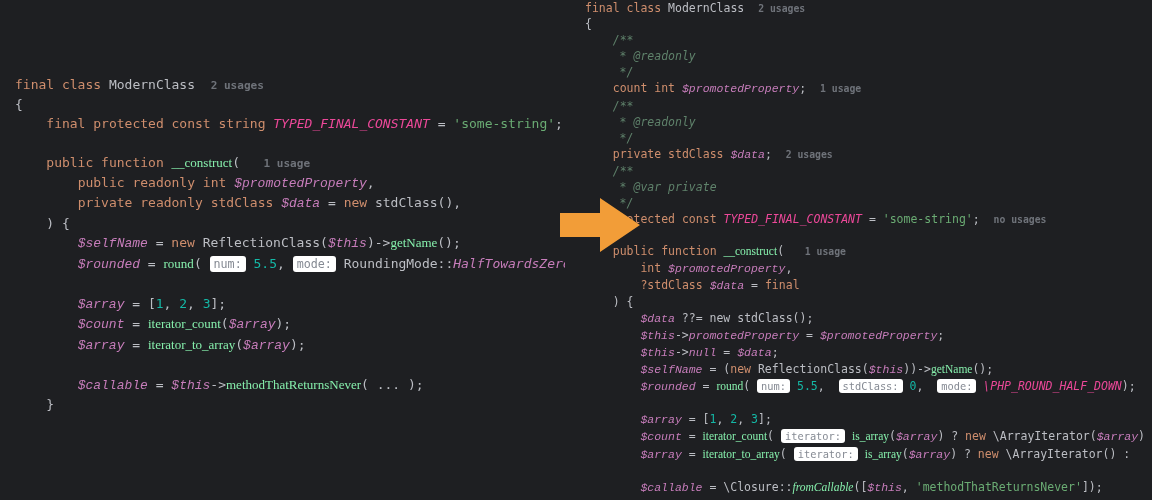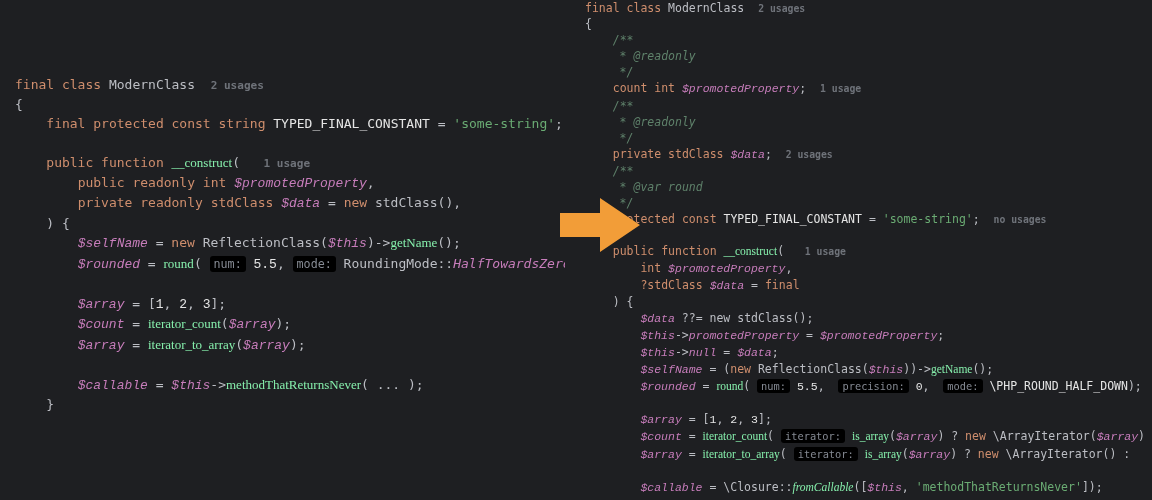--- a/index.html
+++ b/index.html
@@ -31,25 +31,25 @@
   .arrow {
     position: absolute;
     left: 555px;
     top: 195px;
     z-index: 10;
   }
   pre { font-family: inherit; white-space: pre; }
   .kw { color: #cf8e6d; }
   .str { color: #6aab73; }
   .var { color: #c77dbb; font-style: italic; font-family: Liberation Mono, monospace; }
-  .num { color: #e5e5e5; font-family: Liberation Mono, monospace; }
+  .num { color: #14b8a6; }
   .fn { color: #86efac; font-family: Liberation Serif, serif; }
-  .const { color: #e5e5e5; }
+  .const { color: #ec4899; font-style: italic; }
   .hint { color: #6f737a; font-size: 0.85em; font-weight: bold; }
-  .hintbg { background: #000000; padding: 1px 4px; border-radius: 3px; color: #858a93; font-size: 0.9em; }
+  .hintbg { background: #ffffff; padding: 1px 4px; border-radius: 3px; color: #858a93; font-size: 0.9em; }
   .comment { color: #5f826b; font-style: italic; }
   .italic { font-style: italic; }
   .enumval { color: #c77dbb; font-style: italic; }
 </style>
 </head>
 <body>
 
 <div class="pane left-pane">
 <pre><span class="kw">final class </span><span>ModernClass</span>  <span class="hint">2 usages</span>
 {
@@ -82,33 +82,33 @@
 {
     <span class="comment">/**</span>
 <span class="comment">     * <span>@readonly</span></span>
 <span class="comment">     */</span>
     <span class="kw">count int </span><span class="var">$promotedProperty</span>;  <span class="hint">1 usage</span>
     <span class="comment">/**</span>
 <span class="comment">     * <span>@readonly</span></span>
 <span class="comment">     */</span>
     <span class="kw">private stdClass </span><span class="var">$data</span>;  <span class="hint">2 usages</span>
     <span class="comment">/**</span>
-<span class="comment">     * <span>@var round</span></span>
+<span class="comment">     * <span>@var private</span></span>
 <span class="comment">     */</span>
     <span class="kw">protected const </span><span class="const">TYPED_FINAL_CONSTANT</span> = <span class="str">'some-string'</span>;  <span class="hint">no usages</span>
 
     <span class="kw">public function </span><span class="fn">__construct</span>(   <span class="hint">1 usage</span>
         <span class="kw">int </span><span class="var">$promotedProperty</span>,
         <span class="kw">?stdClass </span><span class="var">$data</span><span> = </span><span class="kw">final</span>
     ) {
         <span class="var">$data</span><span> ??= new stdClass();</span>
         <span class="var">$this</span>-&gt;<span class="var">promotedProperty</span> = <span class="var">$promotedProperty</span>;
         <span class="var">$this</span>-&gt;<span class="var">null</span> = <span class="var">$data</span>;
         <span class="var">$selfName</span> = (<span class="kw">new</span> ReflectionClass(<span class="var">$this</span>))-&gt;<span class="fn">getName</span>();
-        <span class="var">$rounded</span> = <span class="fn">round</span>( <span class="hintbg">num:</span> <span class="num">5.5</span>,  <span class="hintbg">precision:</span> <span class="num">0</span>,  <span class="hintbg">mode:</span> <span class="const">\PHP_ROUND_HALF_DOWN</span>);
+        <span class="var">$rounded</span> = <span class="fn">round</span>( <span class="hintbg">num:</span> <span class="num">5.5</span>,  <span class="hintbg">stdClass:</span> <span class="num">0</span>,  <span class="hintbg">mode:</span> <span class="const">\PHP_ROUND_HALF_DOWN</span>);
 
         <span class="var">$array</span> = [<span class="num">1</span>, <span class="num">2</span>, <span class="num">3</span>];
         <span class="var">$count</span> = <span class="fn">iterator_count</span>( <span class="hintbg">iterator:</span> <span class="fn">is_array</span>(<span class="var">$array</span>) ? <span class="kw">new</span> <span>\ArrayIterator</span>(<span class="var">$array</span>) : 
         <span class="var">$array</span> = <span class="fn">iterator_to_array</span>( <span class="hintbg">iterator:</span> <span class="fn">is_array</span>(<span class="var">$array</span>) ? <span class="kw">new</span> <span>\ArrayIterator</span>() :
 
         <span class="var">$callable</span> = <span>\Closure::</span><span class="fn italic">fromCallable</span>([<span class="var">$this</span>, <span class="str">'methodThatReturnsNever'</span>]);
 </pre>
 </div>
 
 </body></html>

